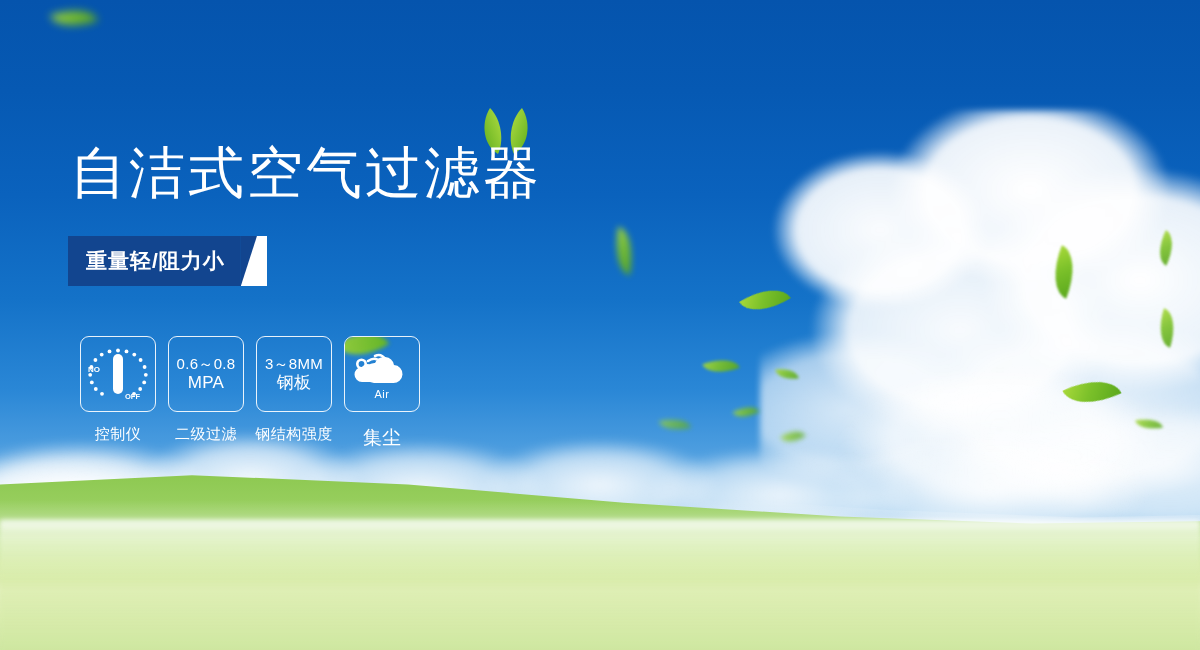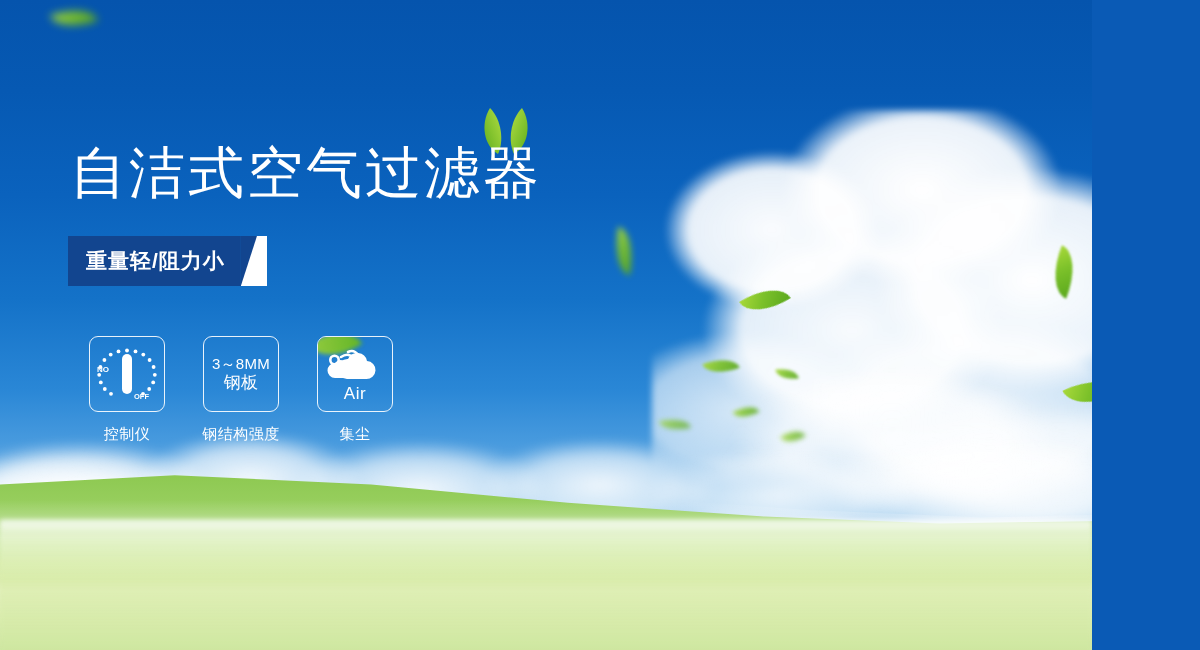--- a/index.html
+++ b/index.html
@@ -4,21 +4,21 @@
 <style>
   * { margin:0; padding:0; box-sizing:border-box; }
   html,body { width:1200px; height:650px; overflow:hidden; }
   body {
     font-family:"Liberation Sans","DejaVu Sans",sans-serif;
     background:#0a5ab5;
   }
 
   .banner{
     position:relative;
-    width:1092px; height:650px;
+    width:1200px; height:650px;
     overflow:hidden;
     
     background:
       linear-gradient(to bottom,
         #0554ad 0%,
         #0659b3 14%,
         #0a62bd 30%,
         #1472c8 46%,
         #2a87d6 60%,
         #4f9fe0 70%,
@@ -146,22 +146,22 @@
   .badge-right{
     background:#ffffff;
     color:#1a66c0;
     font-size:21px; font-weight:700; letter-spacing:1px;
     display:flex; align-items:center;
     padding:0 20px 0 4px;
   }
 
   
   .features{
-    position:absolute; left:89px; top:336px;
-    display:flex; gap:38px;
+    position:absolute; left:80px; top:336px;
+    display:flex; gap:12px;
   }
   .feature{ width:76px; display:flex; flex-direction:column; align-items:center; }
   .fbox{
     width:76px; height:76px;
     border:1.5px solid rgba(255,255,255,.9);
     border-radius:9px;
     display:flex; flex-direction:column; align-items:center; justify-content:center;
     position:relative; overflow:hidden;
   }
   .fbox-text{
@@ -246,20 +246,29 @@
               <circle cx="19" cy="52.8" r="1.9"></circle>
             <rect x="30" y="13" width="10" height="40" rx="5"></rect>
           </g>
           <text x="5" y="31" fill="#ffffff" font-size="8" font-family="Liberation Sans, sans-serif" font-weight="700">NO</text>
           <text x="42" y="58" fill="#ffffff" font-size="7.5" font-family="Liberation Sans, sans-serif" font-weight="700">OFF</text>
         </svg>
       </div>
       <div class="flabel">控制仪</div>
     </div>
 
+    <div class="feature">
+      <div class="fbox">
+        <div class="fbox-text">
+          <span>0.6～0.8</span>
+          <span class="l2">MPA</span>
+        </div>
+      </div>
+      <div class="flabel">二级过滤</div>
+    </div>
 
 
     <div class="feature">
       <div class="fbox">
         <div class="fbox-text">
           <span>3～8MM</span>
           <span class="l2">钢板</span>
         </div>
       </div>
       <div class="flabel">钢结构强度</div>
@@ -272,21 +281,21 @@
           <g fill="#ffffff">
             <path d="M24 16 a10 10 0 0 1 19 2 a9 9 0 0 1 -1 18 H23 a9 9 0 0 1 1 -20 Z"></path>
             <path d="M11 20 a7.5 7.5 0 0 1 13 2 a7 7 0 0 1 -1 13 H11 a7.5 7.5 0 0 1 0 -15 Z"></path>
           </g>
           <g stroke="#ffffff" stroke-width="2.6" fill="none" stroke-linecap="round">
             <path d="M17 14 q7 -5 13 1"></path>
             <path d="M24 9 q6 -3 10 3"></path>
           </g>
           <circle cx="10.5" cy="17" r="4.2" fill="none" stroke="#ffffff" stroke-width="2.6"></circle>
         </svg>
-        <div style="position:relative;z-index:2;color:#fff;font-size:17px;margin-top:-3px;letter-spacing:.5px">Air</div>
+        <div style="position:relative;z-index:2;color:#fff;font-size:11px;margin-top:-3px;letter-spacing:.5px">Air</div>
       </div>
       <div class="flabel">集尘</div>
     </div>
 
   </div>
 
   <div class="grass"></div>
   <div class="grass-hill"></div>
   <div class="grass-edge"></div>
   <div class="grass-fore"></div>

